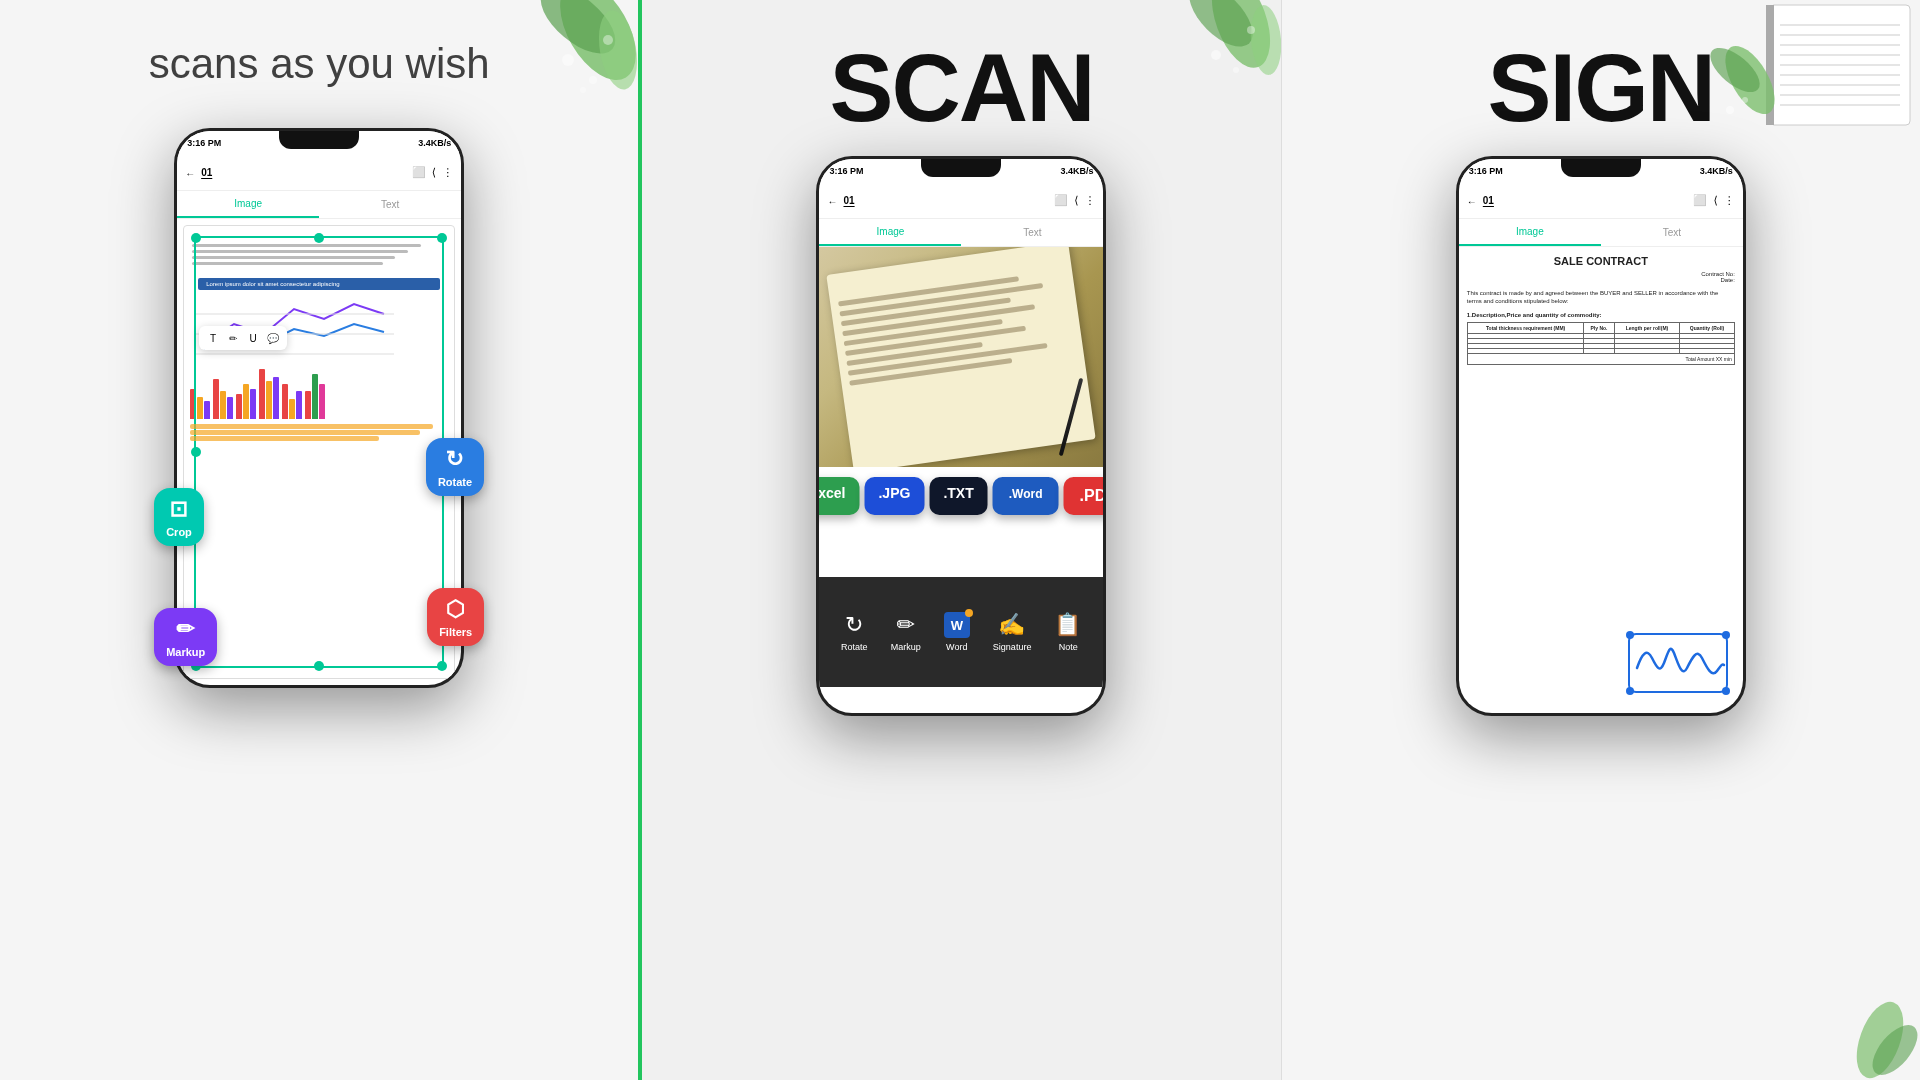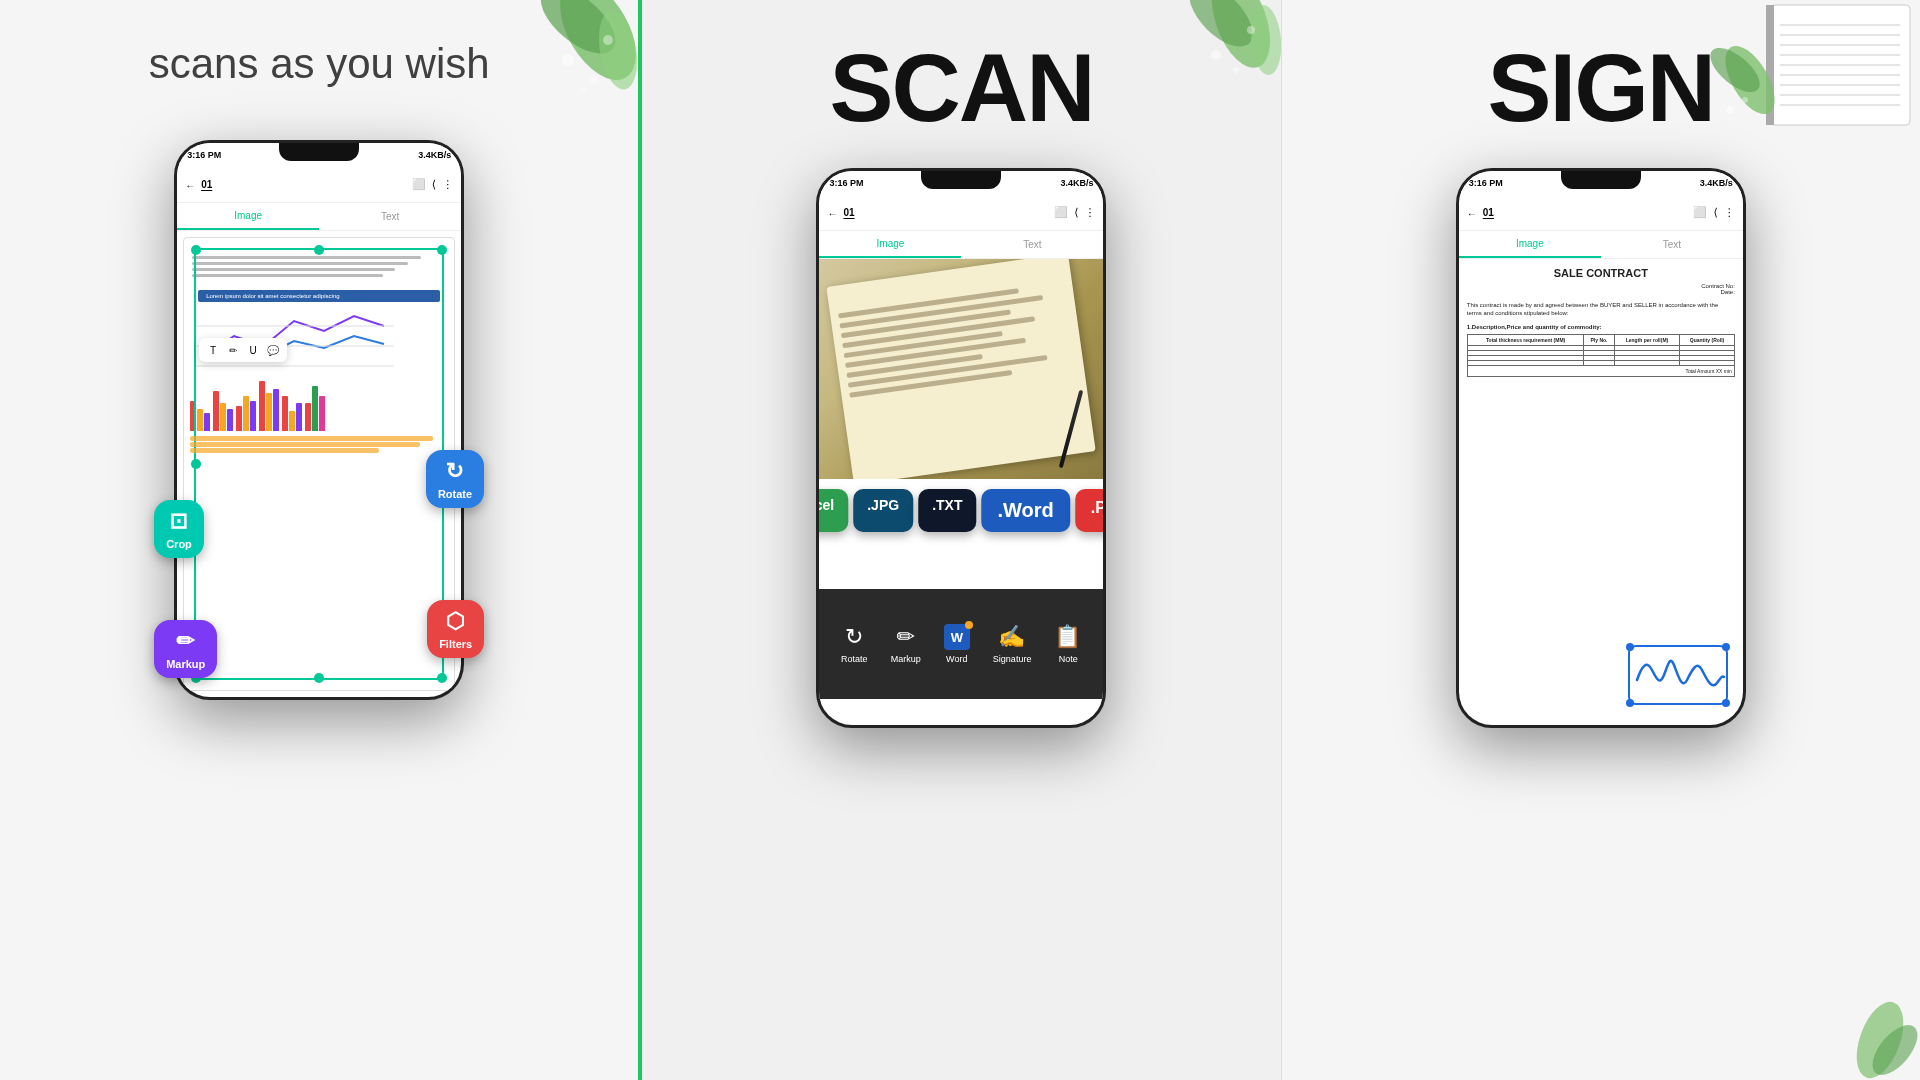--- a/index.html
+++ b/index.html
@@ -38,21 +38,21 @@
     .panel-subtitle {
       font-size: 42px;
       font-weight: 400;
       color: #404040;
       margin-bottom: 30px;
     }
 
     
     .phone-wrapper {
       position: relative;
-      margin-top: 22px;
+      margin-top: 10px;
     }
 
     .phone {
       width: 290px;
       height: 560px;
       background: #111;
       border-radius: 36px;
       position: relative;
       box-shadow: 0 20px 60px rgba(0,0,0,0.4);
       overflow: hidden;
@@ -278,23 +278,23 @@
       padding: 8px 14px;
       border-radius: 10px;
       color: #fff;
       font-size: 14px;
       font-weight: 800;
       box-shadow: 0 4px 10px rgba(0,0,0,0.3);
       white-space: nowrap;
     }
 
     .badge-excel { background: #2d9e4f; }
-    .badge-jpg { background: #0c4a6e; }
+    .badge-jpg { background: #1d4ed8; }
     .badge-txt { background: #0f172a; }
-    .badge-word { background: #1e5bbf; font-size: 20px; padding: 10px 16px; }
+    .badge-word { background: #1e5bbf; font-size: 12px; padding: 10px 16px; }
     .badge-pdf { background: #e03333; font-size: 16px; padding: 10px 16px; }
 
     
     .center-bottom-bar {
       position: absolute;
       bottom: 0;
       left: 0; right: 0;
       height: 110px;
       background: #2a2a2a;
       display: flex;

